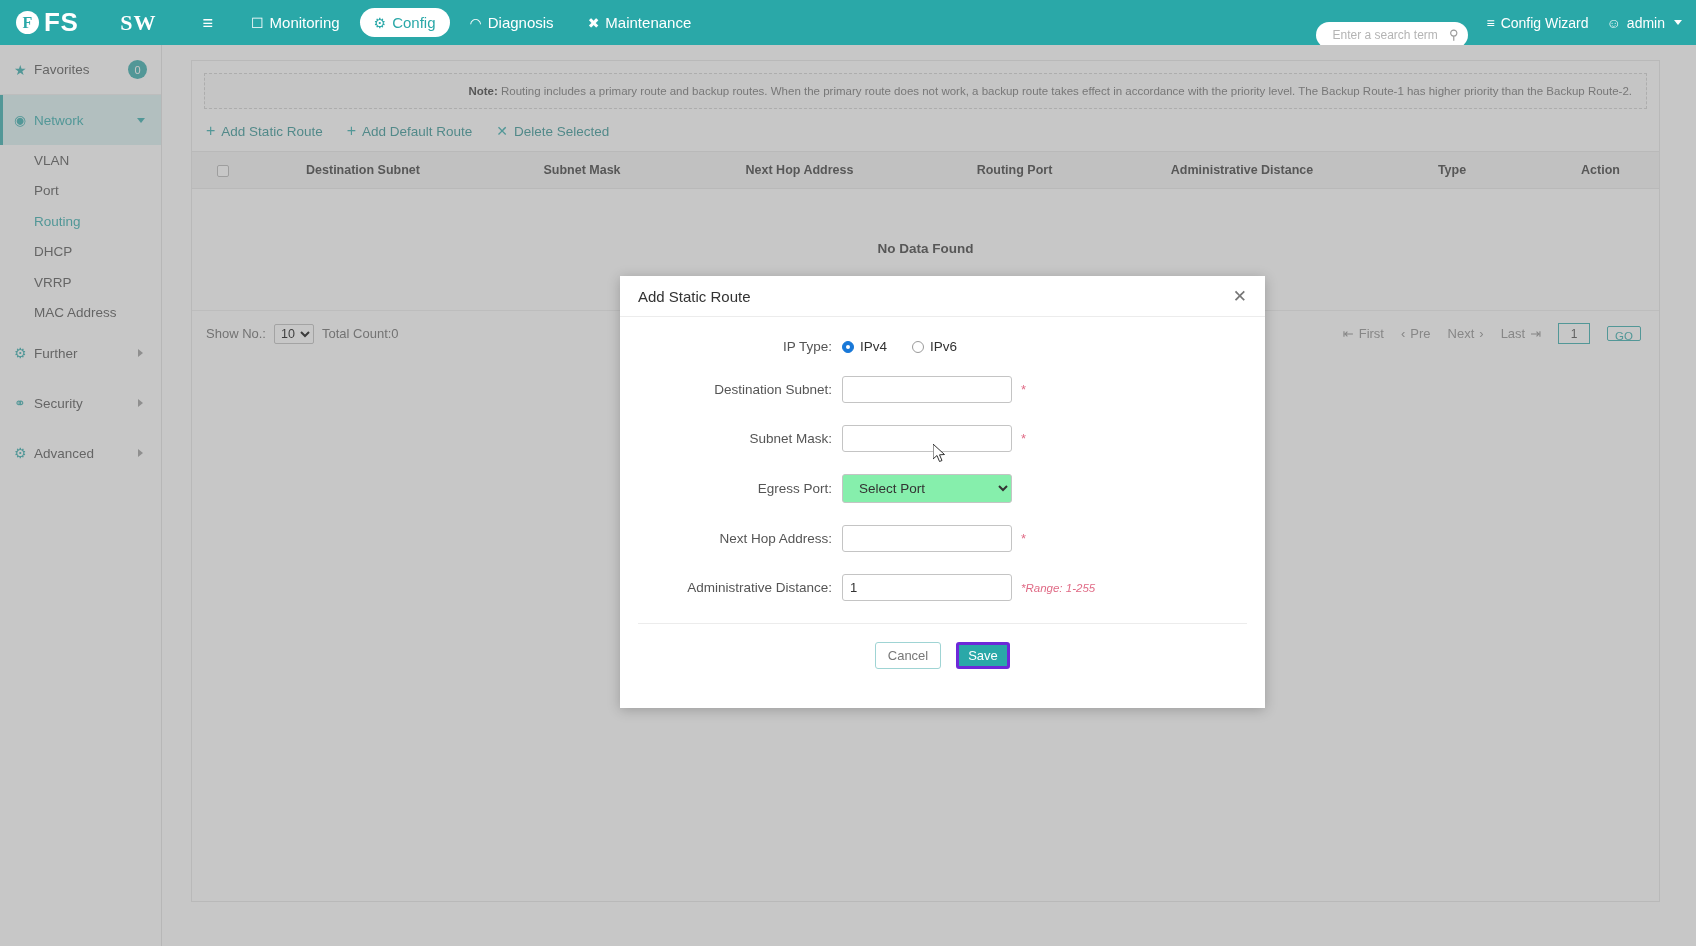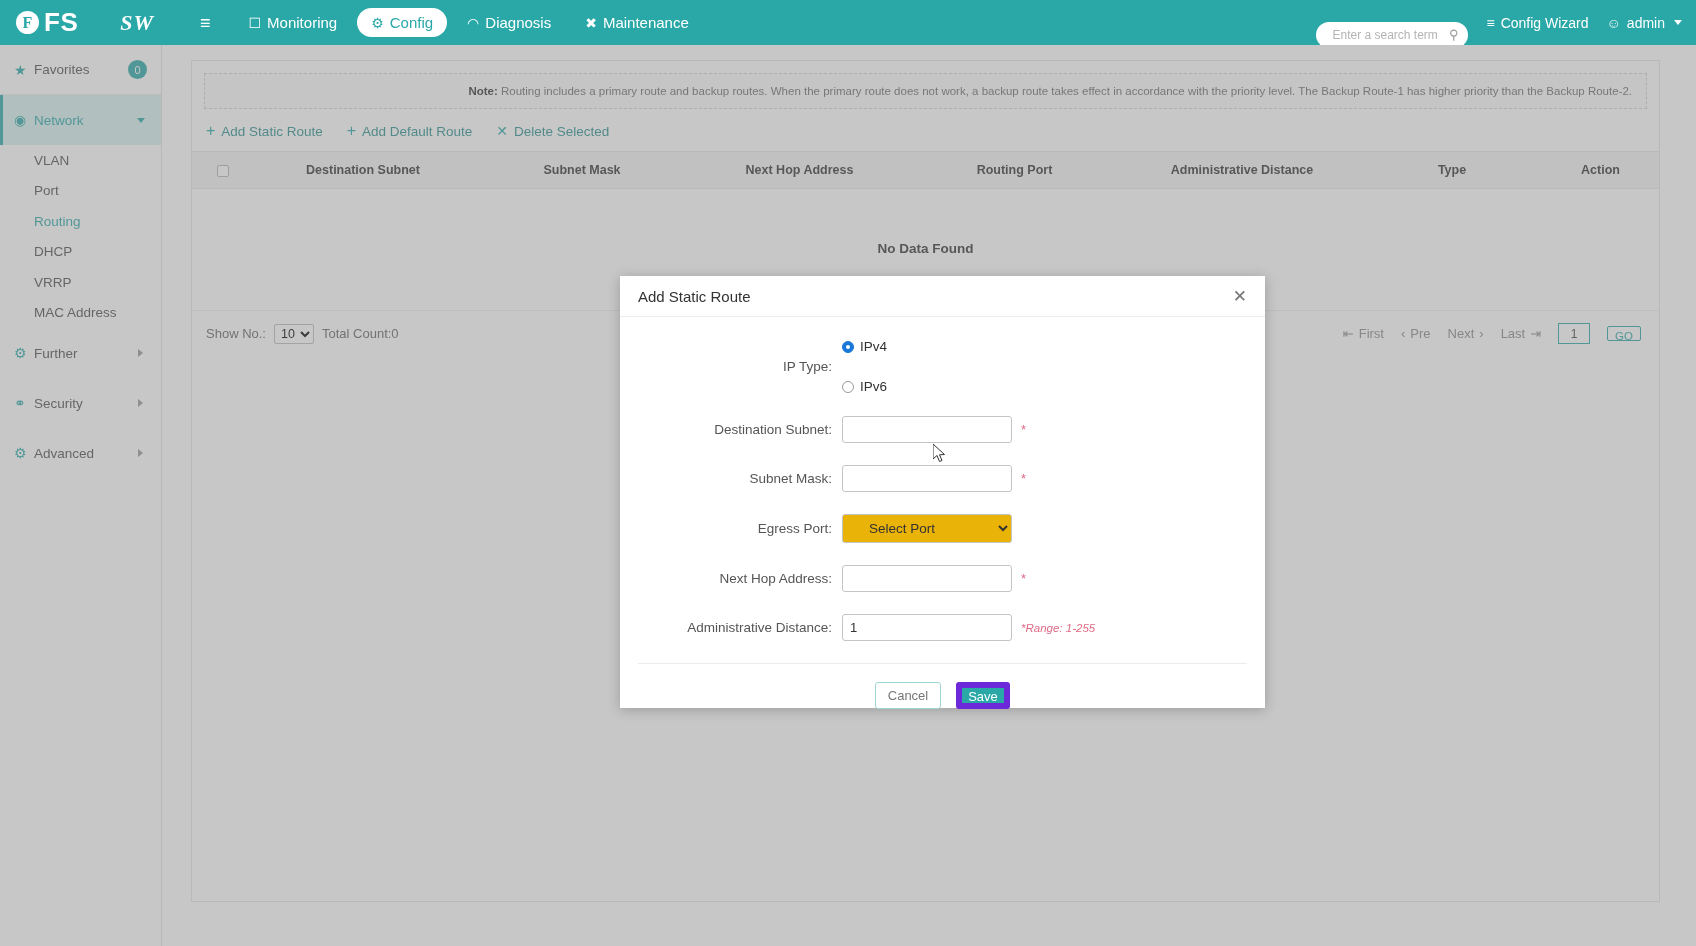--- a/index.html
+++ b/index.html
@@ -25,21 +25,21 @@
   }
   .fs-mark {
     width: 23px; height: 23px; border-radius: 50%;
     background: #ffffff; color: #2aa8a8;
     font-weight: bold; font-size: 16px;
     display: flex; align-items: center; justify-content: center;
     font-family: "Liberation Serif", serif;
   }
   .fs-text { font-size: 26px; font-weight: bold; letter-spacing: .5px; }
   .sw-text {
-    margin-left: 42px; font-size: 22px; font-style: italic;
+    margin-left: 42px; font-size: 22px; 
     font-weight: bold; font-family: "Liberation Serif", serif;
     letter-spacing: 1px;
   }
   .collapse-icon {
     margin-left: 46px; font-size: 18px; cursor: pointer;
     line-height: 1;
   }
   .navs { display: flex; align-items: center; margin-left: 24px; gap: 6px; }
   .nav-item {
     display: flex; align-items: center; gap: 6px;
@@ -206,42 +206,42 @@
     cursor: pointer; line-height: 1;
   }
   .modal-body { padding: 22px 0 0 0; }
   .frow {
     display: flex; align-items: center; margin-bottom: 22px;
   }
   .flabel {
     width: 222px; text-align: right; padding-right: 10px;
     font-size: 13.5px; color: #555;
   }
-  .iptype { display: flex; align-items: center; gap: 25px; flex-direction: column; }
+  .iptype { display: flex; align-items: center; gap: 25px; }
   .radio-wrap { display: flex; align-items: center; gap: 6px; font-size: 13.5px; color: #333; cursor: pointer; }
   .radio {
     width: 12px; height: 12px; border-radius: 50%;
     border: 1px solid #9a9a9a; background: #fff;
     display: inline-block; position: relative;
   }
   .radio.on { border-color: #1878d8; background: #1878d8; }
   .radio.on::after {
     content: ""; position: absolute; left: 3px; top: 3px;
     width: 4px; height: 4px; border-radius: 50%; background: #fff;
   }
   .finput {
     width: 170px; height: 27px; border: 1px solid #c4c4c4;
     border-radius: 3px; padding: 0 7px; font-size: 13px;
     color: #333; outline: none; background: #fff;
     font-family: "Liberation Sans", sans-serif;
   }
   .fselect {
     width: 170px; height: 29px; border: 1px solid #c4c4c4;
-    border-radius: 3px; padding: 0 22px; font-size: 13.5px;
-    color: #333; background: #eab308; outline: none;
+    border-radius: 3px; padding: 0 12px; font-size: 13.5px;
+    color: #333; background: #86efac; outline: none;
     font-family: "Liberation Sans", sans-serif;
   }
   .req { color: #e06b86; font-size: 13px; margin-left: 9px; }
   .hint {
     color: #e06b86; font-size: 11.5px; margin-left: 9px;
     font-style: italic;
   }
   .modal-sep {
     margin: 8px 18px 0 18px; border-top: 1px solid #ececec;
   }
@@ -250,21 +250,21 @@
     padding-top: 18px;
     align-items: flex-end;
   }
   .btn-cancel {
     width: 66px; height: 27px; border: 1px solid #9fd4d4;
     background: #fff; color: #777; font-size: 13px;
     border-radius: 3px; cursor: pointer;
     font-family: "Liberation Sans", sans-serif;
   }
   .btn-save {
-    width: 54px; height: 27px; border: 6px solid #6d28d9;
+    width: 54px; height: 27px; border: 3px solid #6d28d9;
     background: #2aa8a8; color: #fff; font-size: 13px;
     border-radius: 3px; cursor: pointer;
     font-family: "Liberation Sans", sans-serif;
   }
   .cursor-arrow {
     position: absolute; left: 933px; top: 444px;
     width: 13px; height: 19px; pointer-events: none;
   }
 </style>
 </head>

